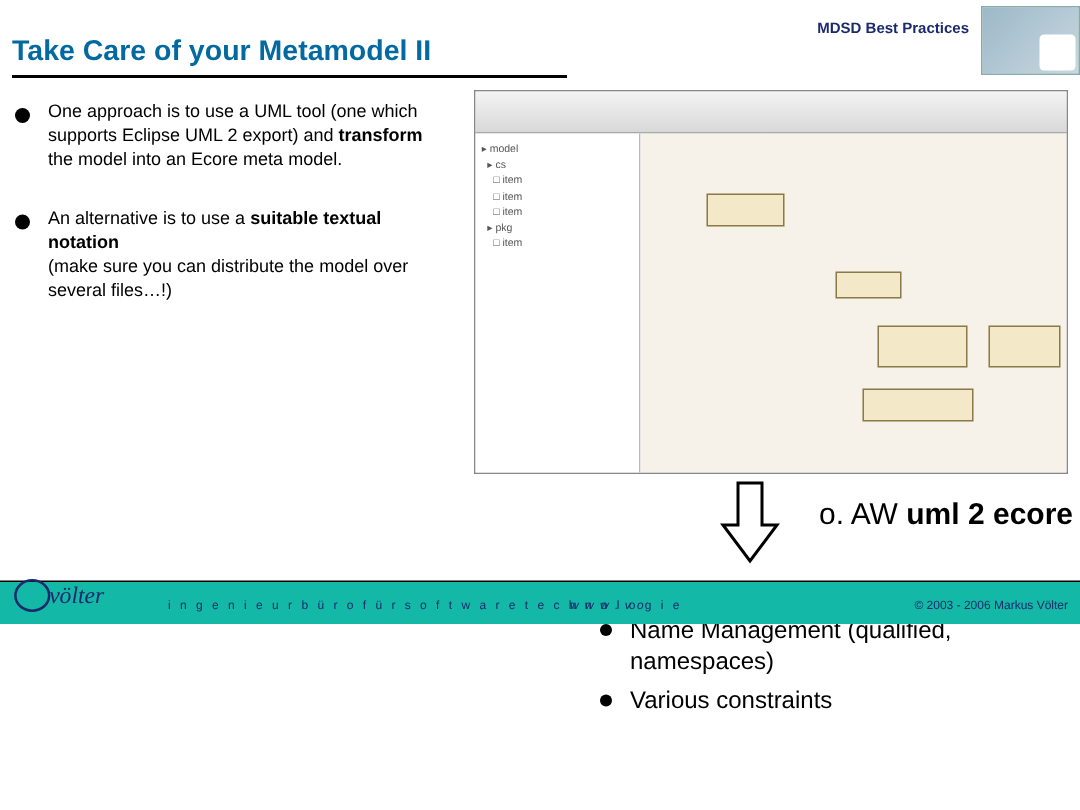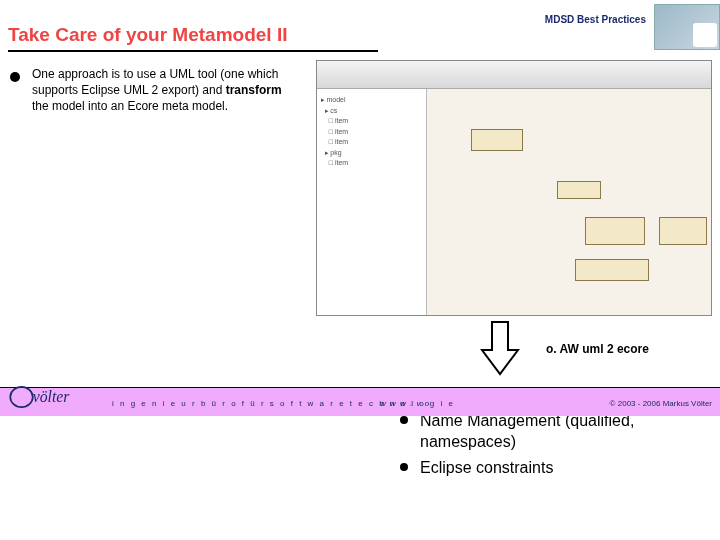--- a/index.html
+++ b/index.html
@@ -1,42 +1,42 @@
 <!DOCTYPE html>
 <html><head>
 <meta charset="utf-8">
 <style>
   * { box-sizing: border-box; margin: 0; padding: 0; }
   html, body { width: 720px; height: 540px; font-family: Verdana, Arial, sans-serif; background: #fff; color: #000; overflow: hidden; }
   .slide { position: relative; width: 720px; height: 416px; }
   .header-line { position: absolute; top: 14px; right: 74px; font-size: 10px; font-weight: bold; color: #1a2a6c; }
   .logo-top { position: absolute; top: 4px; right: 0; width: 66px; height: 46px; background: linear-gradient(135deg,#9db8c8,#c8d8e0); border: 1px solid #8aa; }
   .logo-top::after { content: ""; position: absolute; right: 2px; bottom: 2px; width: 24px; height: 24px; background: #fff; border-radius: 3px; }
-  .title { position: absolute; top: 24px; left: 8px; font-size: 19px; font-weight: bold; color: #ef4444; }
+  .title { position: absolute; top: 24px; left: 8px; font-size: 19px; font-weight: bold; color: #0369a1; }
   .title-underline { position: absolute; top: 50px; left: 8px; width: 370px; height: 2px; background: #000; }
   .body { position: absolute; top: 66px; left: 10px; width: 700px; }
   .bullets-left { width: 290px; }
   .bullet { display: flex; margin-bottom: 22px; }
   .dot { width: 10px; height: 10px; background: #000; border-radius: 50%; margin-top: 6px; margin-right: 12px; flex: none; }
   .btext { font-size: 12px; line-height: 1.35; }
   .screenshot { position: absolute; top: 60px; left: 316px; width: 396px; height: 256px; border: 1px solid #888; background: #eef0f2; }
   .ss-toolbar { height: 28px; background: linear-gradient(#f4f4f4,#d8d8d8); border-bottom: 1px solid #aaa; }
   .ss-left { position: absolute; top: 28px; left: 0; width: 110px; bottom: 0; background: #fff; border-right: 1px solid #bbb; }
   .ss-tree { padding: 6px 4px; font-size: 7px; color: #555; line-height: 1.5; }
   .ss-tree div { white-space: nowrap; overflow: hidden; }
   .ss-canvas { position: absolute; top: 28px; left: 110px; right: 0; bottom: 0; background: #f6f2ea; }
   .ss-box { position: absolute; border: 1px solid #8a7a4a; background: #f3e9c8; font-size: 7px; padding: 2px 3px; }
   .arrow-down { position: absolute; top: 320px; left: 480px; width: 40px; height: 56px; }
   .arrow-down svg { width: 100%; height: 100%; }
-  .oaw { position: absolute; top: 342px; left: 546px; font-size: 12px; font-weight: bold; }
+  .oaw { position: absolute; top: 332px; left: 546px; font-size: 20px; }
   .sub-bullets { position: absolute; top: 384px; left: 400px; width: 310px; }
   .sub-bullets .bullet { margin-bottom: 4px; }
   .sub-bullets .dot { width: 8px; height: 8px; margin-top: 6px; }
   .sub-bullets .btext { font-size: 16px; }
-  .footer { position: absolute; bottom: 0; left: 0; right: 0; height: 28px; background: #f0abfc; }
+  .footer { position: absolute; bottom: 0; left: 0; right: 0; height: 28px; background: #14b8a6; }
   .footer-line { position: absolute; bottom: 28px; left: 0; right: 0; height: 1px; background: #000; }
   .volter-logo { position: absolute; left: 8px; bottom: 4px; width: 90px; height: 30px; display:flex; align-items:center; }
   .volter-logo svg { width: 90px; height: 30px; }
   .footer-tag { position: absolute; left: 112px; bottom: 8px; font-size: 8px; color: #1a2a6c; letter-spacing: 2px; }
   .footer-url { position: absolute; left: 380px; bottom: 8px; font-size: 8px; color: #1a2a6c; letter-spacing: 1px; font-style: italic; }
   .footer-copy { position: absolute; right: 8px; bottom: 8px; font-size: 8px; color: #1a2a6c; }
 </style>
 </head>
 <body>
 
@@ -45,20 +45,27 @@
   <div class="logo-top"></div>
   <div class="title">Take Care of your Metamodel II</div>
   <div class="title-underline"></div>
 
   <div class="body">
     <div class="bullets-left">
       <div class="bullet">
         <div class="dot"></div>
         <div class="btext">
           <span>One approach is to use a UML tool (one which supports Eclipse UML 2 export) and </span><b>transform</b><span> the model into an Ecore meta model.</span>
+        </div>
+      </div>
+      <div class="bullet">
+        <div class="dot"></div>
+        <div class="btext">
+          <span>An alternative is to use a </span><b>suitable textual notation</b><span style="white-space:pre-line">
+(make sure you can distribute the model over several files…!)</span>
         </div>
       </div>
     </div>
   </div>
 
   <div class="screenshot">
     <div class="ss-toolbar"></div>
     <div class="ss-left">
       <div class="ss-tree">
         <div>▸ model</div>
@@ -92,21 +99,21 @@
     <div class="bullet">
       <div class="dot"></div>
       <div class="btext">Ecore File</div>
     </div>
     <div class="bullet">
       <div class="dot"></div>
       <div class="btext">Name Management (qualified, namespaces)</div>
     </div>
     <div class="bullet">
       <div class="dot"></div>
-      <div class="btext">Eclipse constraints</div>
+      <div class="btext">Various constraints</div>
     </div>
   </div>
 
   <div class="footer-line"></div>
   <div class="footer">
     <div class="volter-logo">
       <svg viewBox="0 0 160 50">
           <ellipse cx="24" cy="25" rx="20" ry="18" fill="none" stroke="#1a2a6c" stroke-width="3"></ellipse>
           <text x="44" y="34" font-family="Georgia,serif" font-style="italic" font-size="28" fill="#1a2a6c">völter</text>
         </svg>

